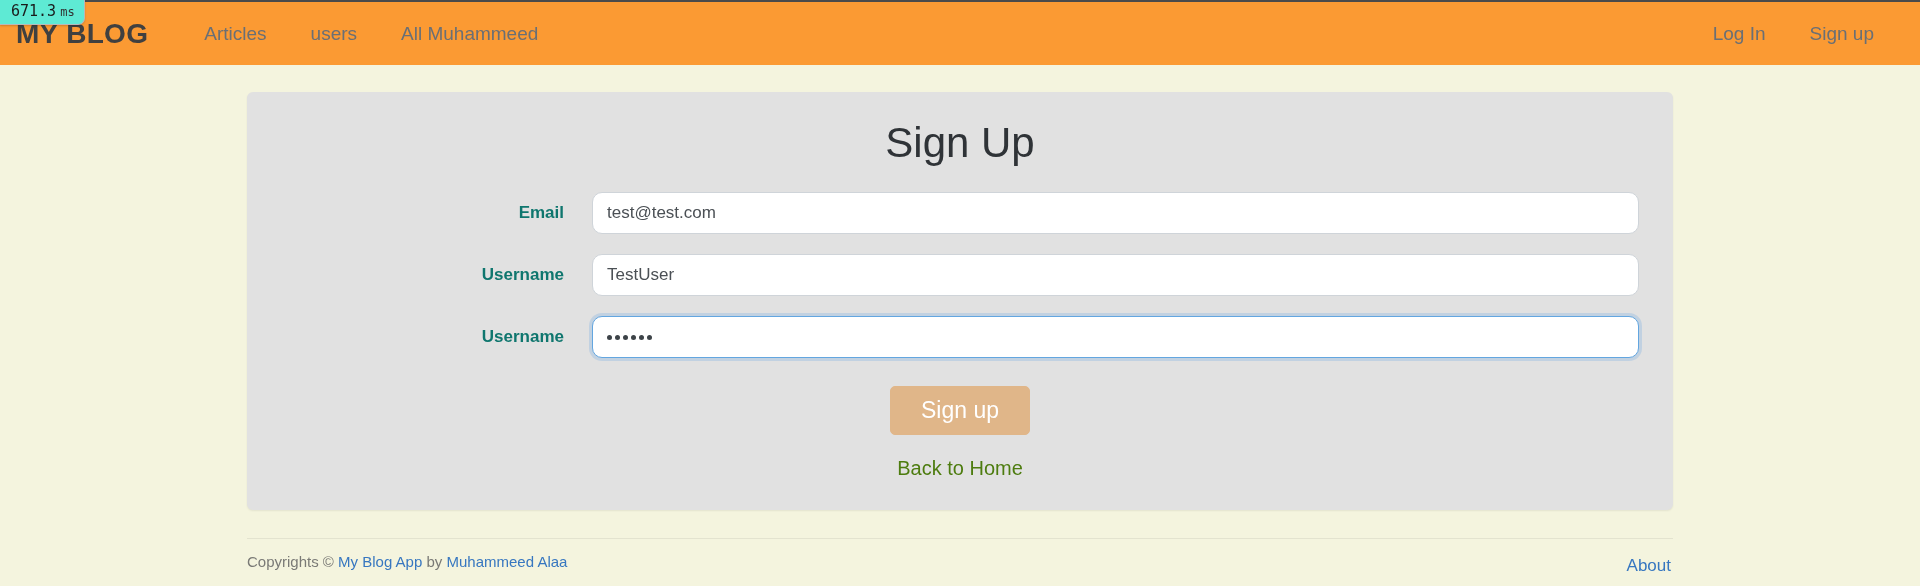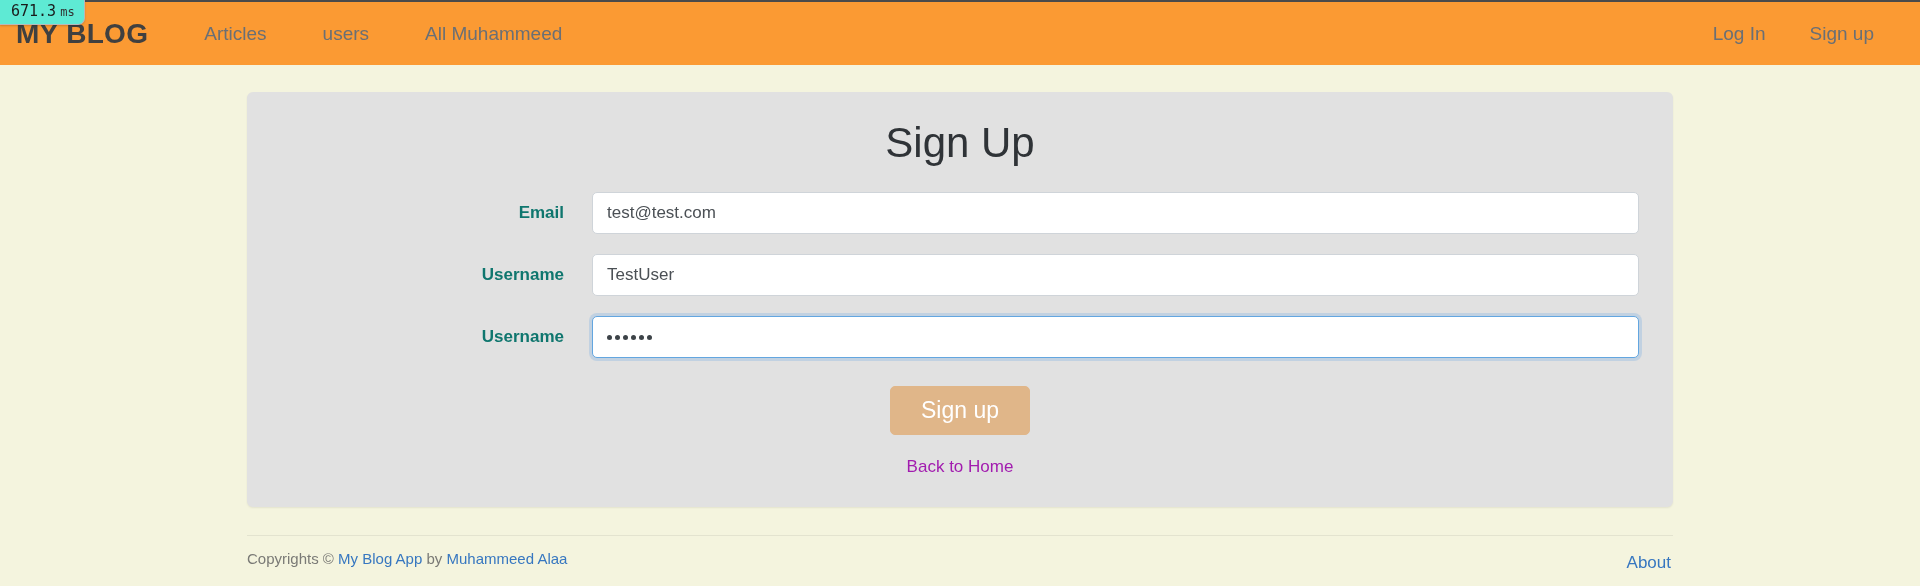--- a/index.html
+++ b/index.html
@@ -57,21 +57,21 @@
     font-weight: bold;
     letter-spacing: 0.3px;
     margin-right: 34px;
     white-space: nowrap;
     line-height: 1;
     text-decoration: none;
   }
   .nav-links {
     display: flex;
     align-items: center;
-    gap: 12px;
+    gap: 0;
   }
   .nav-link {
     color: #6a6f75;
     font-size: 19px;
     text-decoration: none;
     padding: 6px 22px;
     white-space: nowrap;
   }
   .nav-right {
     margin-left: auto;
@@ -115,21 +115,21 @@
     font-size: 17px;
     font-weight: bold;
     color: #0f766e;
     white-space: nowrap;
   }
   .form-control {
     flex: 1;
     height: 42px;
     background: #ffffff;
     border: 1px solid #cfd4d9;
-    border-radius: 5px;
+    border-radius: 10px;
     font-size: 17px;
     color: #4b5055;
     padding: 0 14px;
     font-family: "Liberation Sans", sans-serif;
     outline: none;
   }
   .form-control.focused {
     border: 1px solid #63a6e0;
     box-shadow: 0 0 0 3px rgba(110,170,225,0.28);
   }
@@ -162,22 +162,22 @@
     padding: 9px 30px;
     cursor: pointer;
     line-height: 1.25;
   }
   .back-row {
     display: flex;
     justify-content: center;
     margin-top: 22px;
   }
   .link-blue {
-    color: #a21caf;
-    font-size: 17px;
+    color: #4d7c0f;
+    font-size: 20px;
     text-decoration: none;
   }
 
   
   .footer {
     width: 1426px;
     margin: 28px auto 0 auto;
     border-top: 1px solid #e3e3cf;
     padding-top: 14px;
     display: flex;

